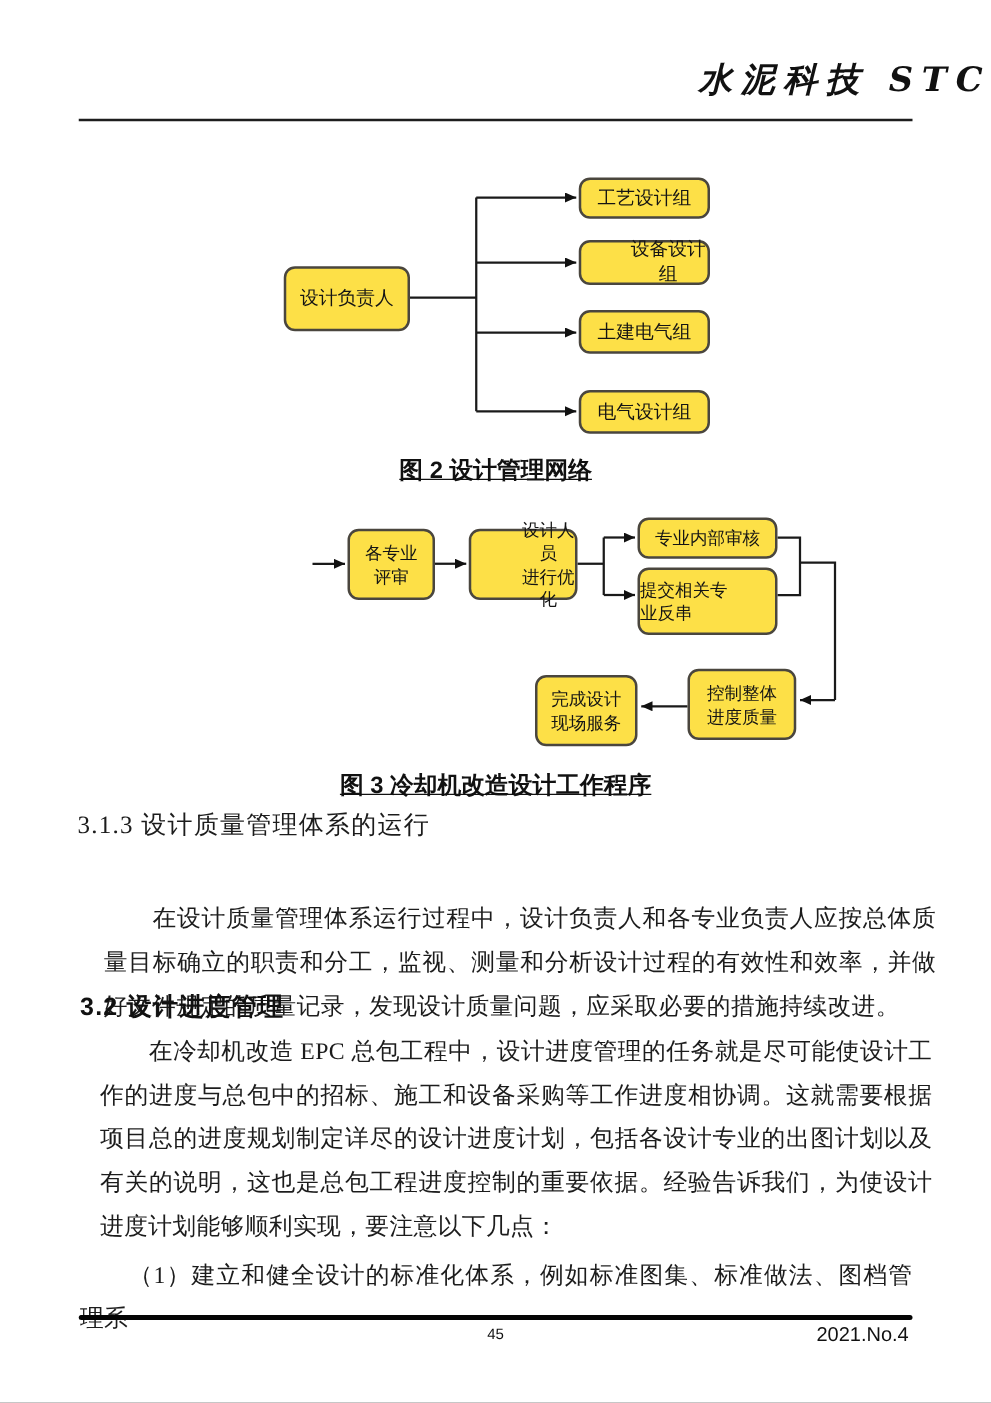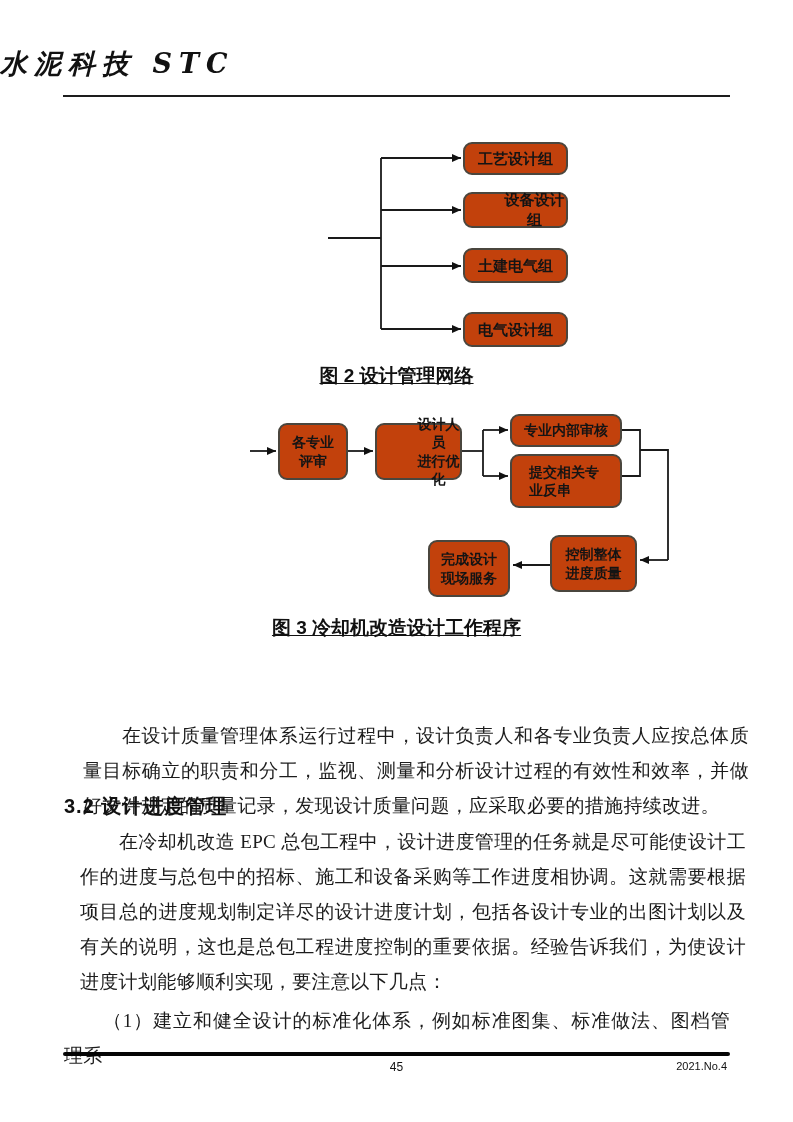--- a/index.html
+++ b/index.html
@@ -4,38 +4,38 @@
 <style>
   html,body { margin:0; padding:0; background:#9a9a9a; }
   .page {
     position:relative; width:793px; height:1122px; margin:0 auto;
     background:#ffffff; overflow:hidden;
     font-family:"Liberation Serif", serif; color:#1c1c1c;
   }
   
   .journal-title {
     position:absolute; top:46px; left:0; width:100%;
-    text-align:left; font-size:27px; font-style:italic; font-weight:600;
+    text-align:right; font-size:27px; font-style:italic; font-weight:600;
     letter-spacing:7px; color:#111;
     font-family:"DejaVu Serif", serif;
   }
   .header-rule { position:absolute; top:95px; left:63px; width:667px; height:2px; background:#1d1d1d; }
 
   
   .fnode {
     position:absolute; box-sizing:border-box;
-    background:#c2410c; border:2px solid #4a463e; border-radius:9px;
+    background:#fde047; border:2px solid #4a463e; border-radius:9px;
     display:flex; align-items:center; justify-content:center;
     text-align:center; white-space:pre-line;
-    font-family:"Liberation Sans", sans-serif; font-weight:bold; color:#141414;
+    font-family:"Liberation Sans", sans-serif; font-weight:normal; color:#141414;
     line-height:1.32;
   }
   .f1 { font-size:15px; }
   .f2 { font-size:14px; }
-  .align-left { justify-content:flex-start; text-align:left; padding-left:17px; }
+  .align-left { justify-content:flex-start; text-align:left; padding-left:0; }
 
   .overlay { position:absolute; left:0; top:0; pointer-events:none; }
 
   .fig-caption {
     position:absolute; left:0; width:100%; text-align:center;
     font-family:"Liberation Sans", sans-serif; font-weight:bold;
     font-size:19px; color:#111;text-decoration:underline;
   }
   .cap2 { top:363px; }
   .cap3 { top:615px; }
@@ -60,21 +60,21 @@
   .p32item { top:1003px; }
 
   
   .footer-rule { position:absolute; top:1052px; left:63px; width:667px; height:4px; background:#050505; border-radius:2px; }
   .page-number {
     position:absolute; top:1060px; left:63px; width:667px; text-align:center;
     font-family:"Liberation Sans", sans-serif; font-size:12px; color:#111;
   }
   .issue-number {
     position:absolute; top:1060px; right:66px;
-    font-family:"Liberation Sans", sans-serif; font-size:11px; color:#111;
+    font-family:"Liberation Sans", sans-serif; font-size:16px; color:#111;
   }
 </style>
 </head>
 <body>
 
 <div class="page">
 
   <div class="journal-title">水泥科技 STC</div>
   <div class="header-rule"></div>
 
@@ -101,39 +101,41 @@
       <path d="M483 430 V476"></path>
       <path d="M483 430 H508" marker-end="url(#ah)"></path>
       <path d="M483 476 H508" marker-end="url(#ah)"></path>
       <path d="M622 430 H640 V476 H622"></path>
       <path d="M640 450 H668 V560"></path>
       <path d="M668 560 H640" marker-end="url(#ah)"></path>
       <path d="M550 565 H513" marker-end="url(#ah)"></path>
     </g>
   </svg>
 
+  <div class="fnode f1" style="left:227px; top:213px; width:101px; height:52px;">设计负责人</div>
   <div class="fnode f1" style="left:463px; top:142px; width:105px; height:33px;">工艺设计组</div>
   <div class="fnode f1" style="left:463px; top:192px; width:105px; height:36px;padding-left:38px;">设备设计组</div>
   <div class="fnode f1" style="left:463px; top:248px; width:105px; height:35px;">土建电气组</div>
   <div class="fnode f1" style="left:463px; top:312px; width:105px; height:35px;">电气设计组</div>
   <div class="fig-caption cap2">图 2 设计管理网络</div>
 
   <div class="fnode f2" style="left:278px; top:423px; width:70px; height:57px;">各专业
 评审</div>
   <div class="fnode f2" style="left:375px; top:423px; width:87px; height:57px;padding-left:40px;">设计人员
 进行优化</div>
   <div class="fnode f2" style="left:510px; top:414px; width:112px; height:33px;">专业内部审核</div>
   <div class="fnode f2 align-left" style="left:510px; top:454px; width:112px; height:54px;">提交相关专
 业反串</div>
   <div class="fnode f2" style="left:550px; top:535px; width:87px; height:57px;">控制整体
 进度质量</div>
   <div class="fnode f2" style="left:428px; top:540px; width:82px; height:57px;">完成设计
 现场服务</div>
   <div class="fig-caption cap3">图 3 冷却机改造设计工作程序</div>
 
+  <div class="h313">3.1.3 设计质量管理体系的运行</div>
   <div class="para p313">在设计质量管理体系运行过程中，设计负责人和各专业负责人应按总体质量目标确立的职责和分工，监视、测量和分析设计过程的有效性和效率，并做好文件规定的质量记录，发现设计质量问题，应采取必要的措施持续改进。</div>
   <div class="h32">3.2 设计进度管理</div>
   <div class="para p32">在冷却机改造 EPC 总包工程中，设计进度管理的任务就是尽可能使设计工作的进度与总包中的招标、施工和设备采购等工作进度相协调。这就需要根据项目总的进度规划制定详尽的设计进度计划，包括各设计专业的出图计划以及有关的说明，这也是总包工程进度控制的重要依据。经验告诉我们，为使设计进度计划能够顺利实现，要注意以下几点：</div>
   <div class="para p32item">（1）建立和健全设计的标准化体系，例如标准图集、标准做法、图档管理系</div>
 
   <div class="footer-rule"></div>
   <div class="page-number">45</div>
   <div class="issue-number">2021.No.4</div>
 
 </div>

